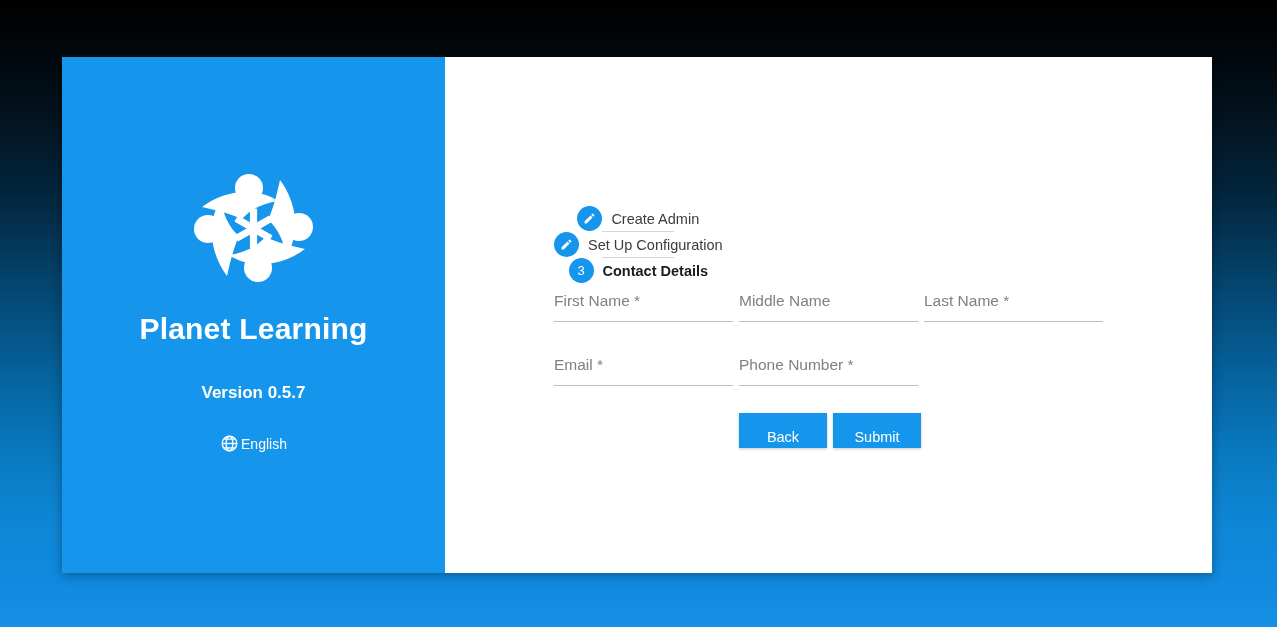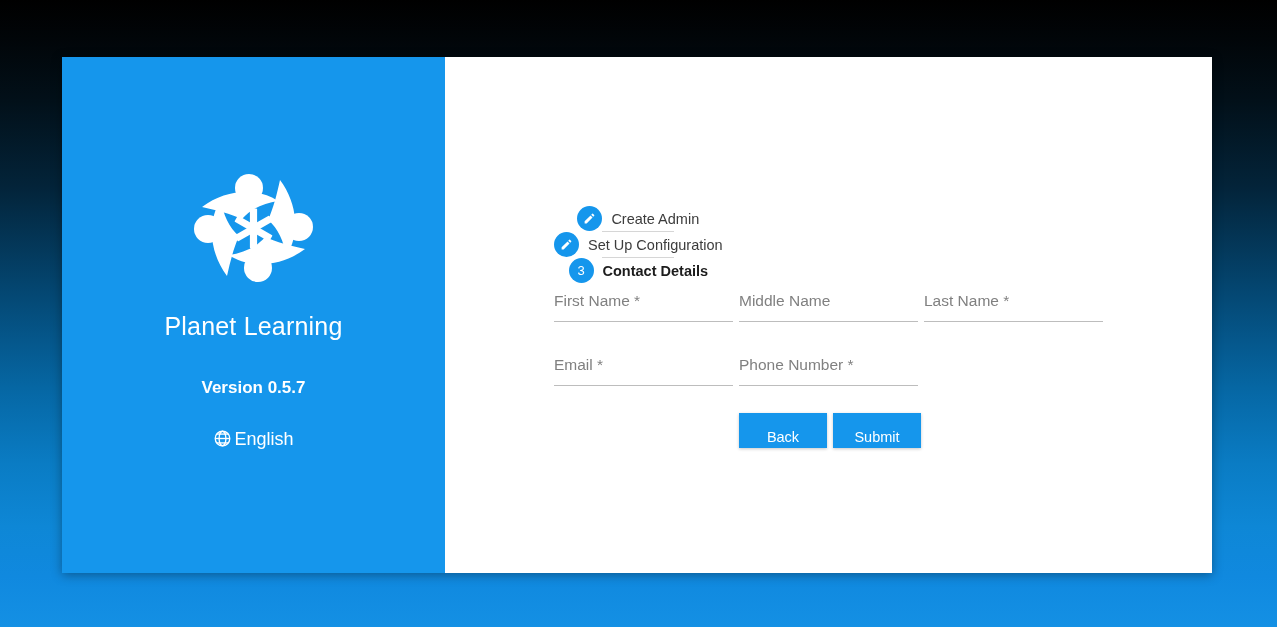--- a/index.html
+++ b/index.html
@@ -52,22 +52,22 @@
     padding-top: 108px;
   }
   .brand-logo {
     width: 136px;
     height: 126px;
     display: block;
   }
   .brand-title {
     margin-top: 23px;
     color: #ffffff;
-    font-size: 25px;
-    font-weight: normal;
+    font-size: 30px;
+    font-weight: bold;
     letter-spacing: 0.2px;
     line-height: 1;
   }
   .brand-version {
     margin-top: 40px;
     color: #ffffff;
     font-size: 17px;
     font-weight: bold;
     line-height: 1;
   }
@@ -78,21 +78,21 @@
     gap: 2px;
     cursor: pointer;
   }
   .globe-icon {
     width: 19px;
     height: 19px;
     display: block;
   }
   .brand-lang-label {
     color: #ffffff;
-    font-size: 18px;
+    font-size: 14px;
     line-height: 1;
   }
   
   .form-panel {
     flex: 1;
     height: 100%;
     background: #ffffff;
     position: relative;
   }
   .stepper {

